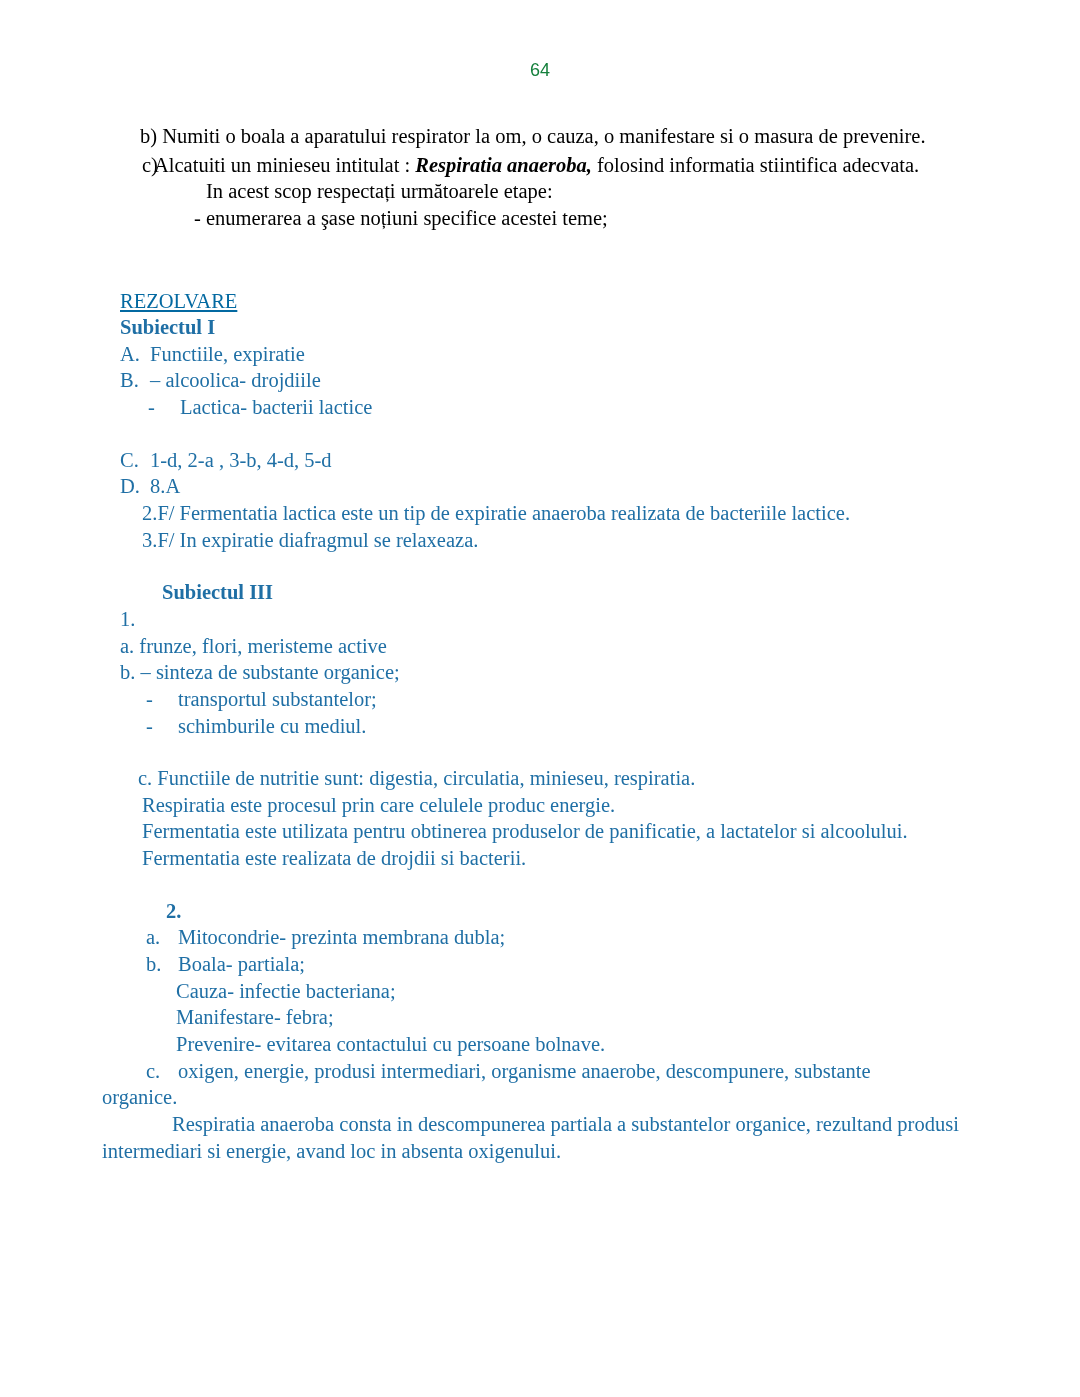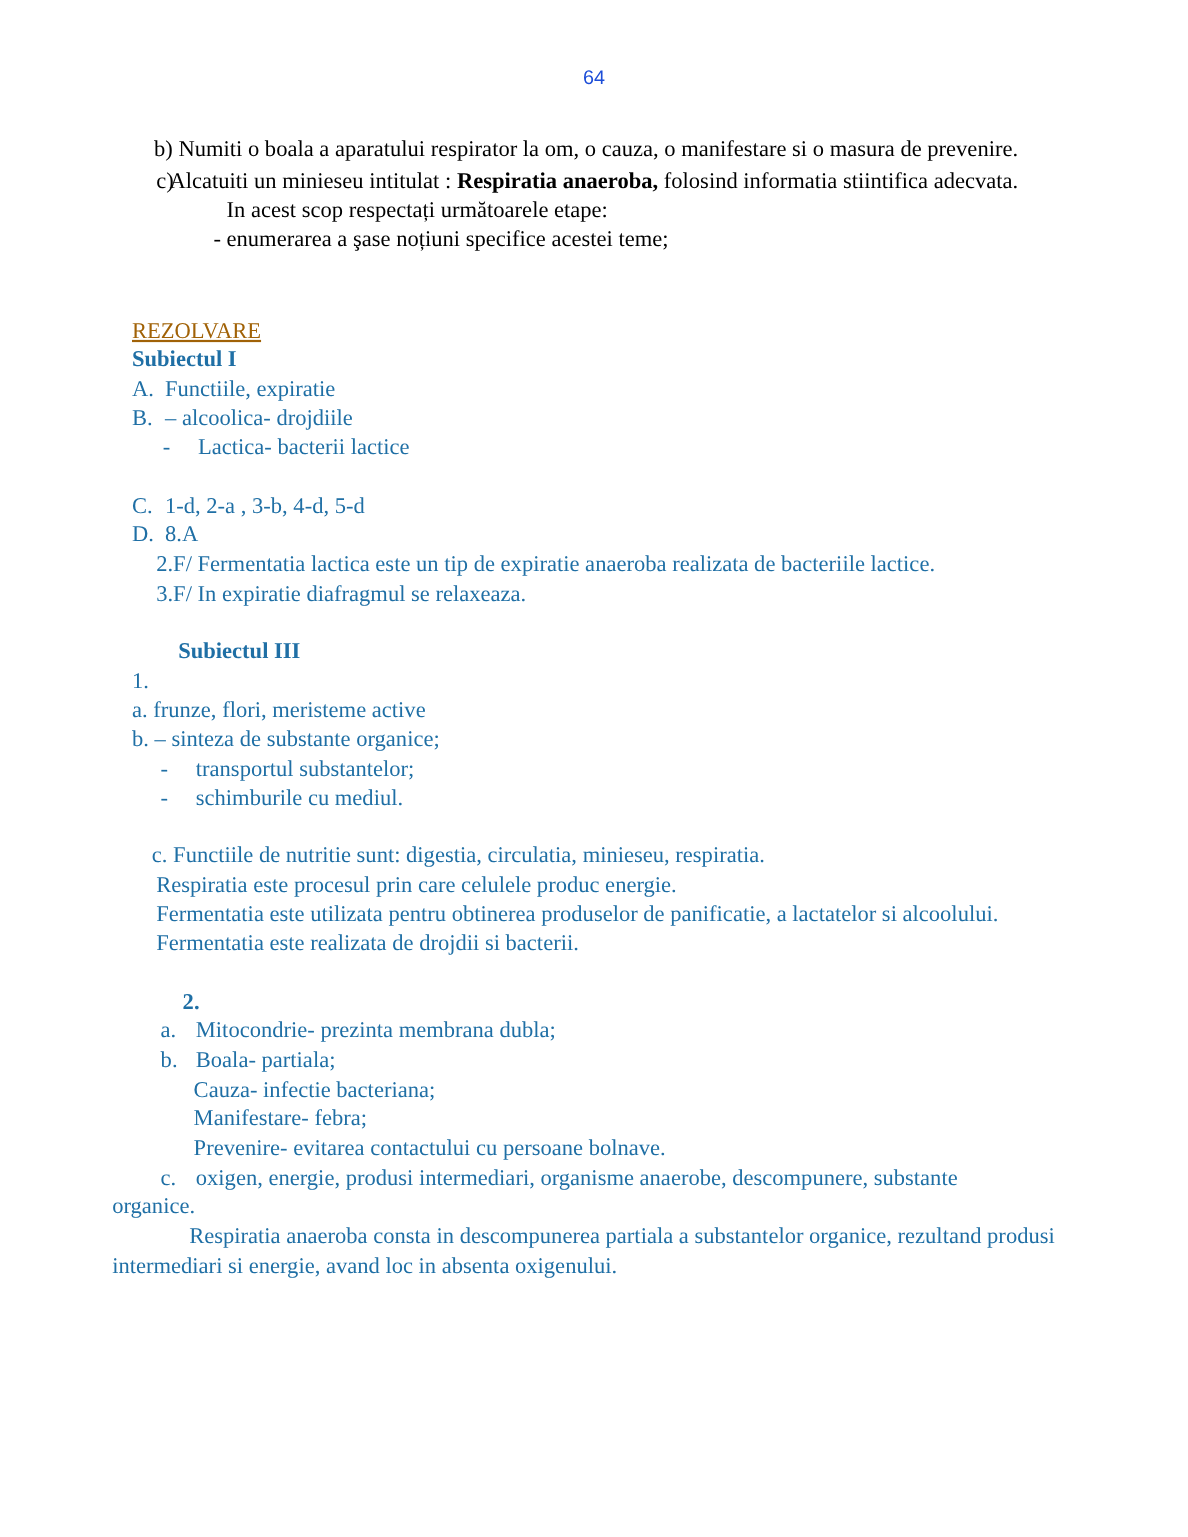--- a/index.html
+++ b/index.html
@@ -20,21 +20,21 @@
     width: 1080px;
     height: 1397px;
     box-sizing: border-box;
     padding: 0;
   }
   .page-number {
     text-align: center;
     font-size: 18px;
     font-family: "Liberation Sans", sans-serif;
     margin-top: 60px;
-    color: #1d4ed8;
+    color: #15803d;
   }
   .content {
     margin-left: 120px;
     margin-right: 118px;
     margin-top: 42px;
     font-size: 20.5px;
     line-height: 1.30;
   }
   .blk { margin: 0; padding: 0; }
 
@@ -50,32 +50,33 @@
   .q-c-marker {
     width: 34px;
     flex: 0 0 34px;
     text-indent: 22px;
   }
   .q-c-body {
     flex: 1;
   }
   .bold-italic {
     font-weight: bold;
+    font-style: italic;
   }
   .indent-1 { margin-left: 52px; }
   .indent-2 { margin-left: 40px; }
 
   
   .answers {
     color: #1f6fa5;
     margin-top: 56px;
   }
   .rezolvare {
     text-decoration: underline;
-    color: #a16207;
+    color: #0369a1;
   }
   .bold { font-weight: bold; }
   .row {
     display: flex;
   }
   .mk {
     flex: 0 0 30px;
   }
   .txt { flex: 1; }
   .sp-md { height: 26px; }

